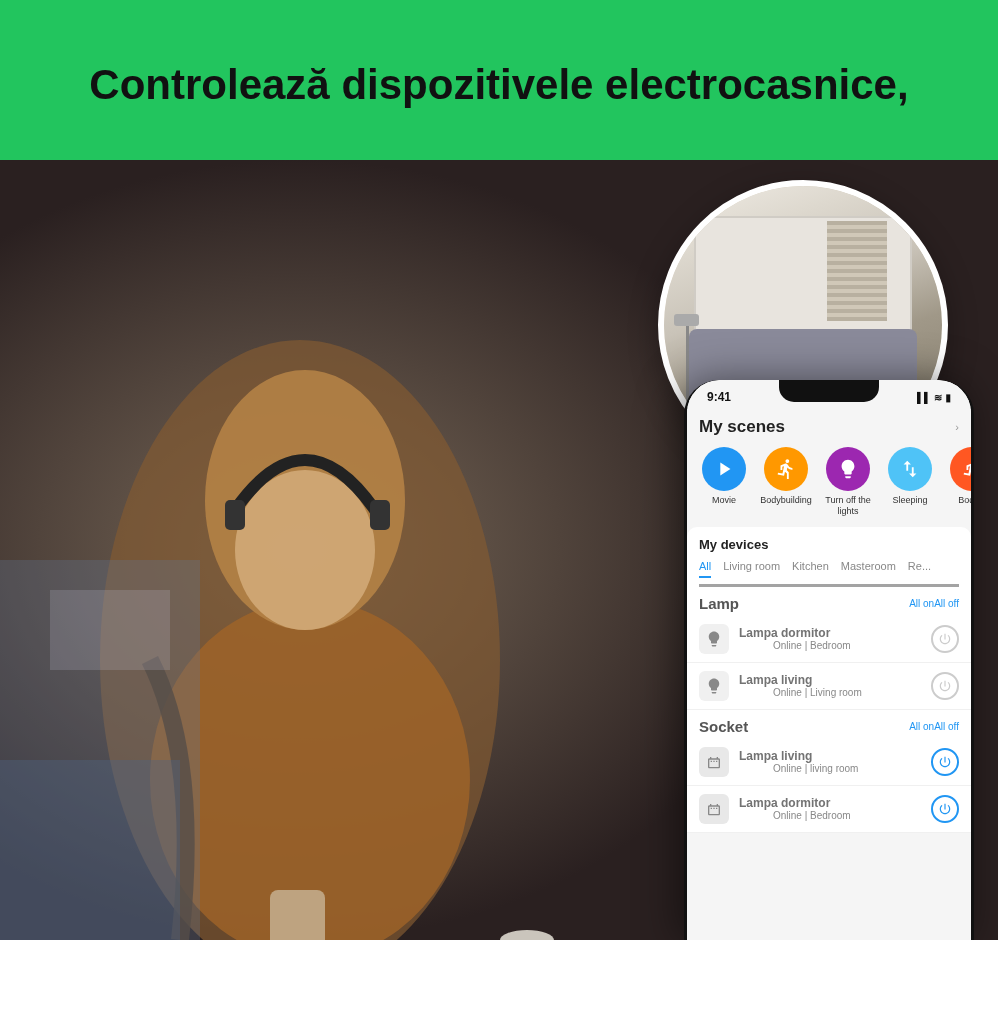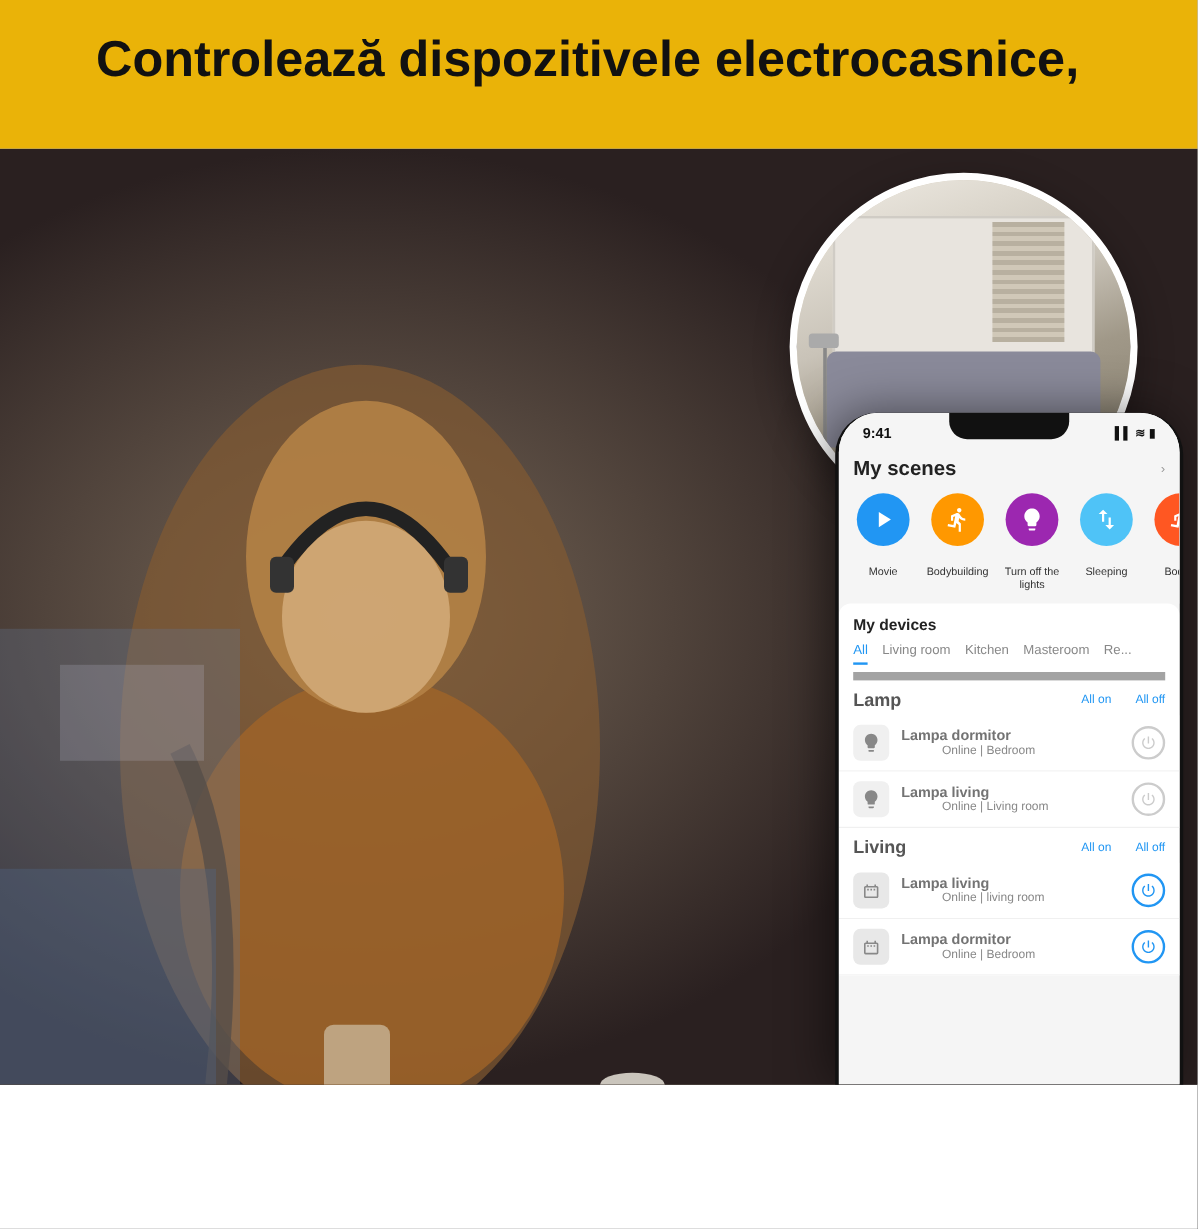--- a/index.html
+++ b/index.html
@@ -6,22 +6,23 @@
     body {
       width: 998px;
       min-height: 1024px;
       font-family: -apple-system, BlinkMacSystemFont, 'Segoe UI', Arial, sans-serif;
       background: #fff;
       overflow-x: hidden;
     }
 
     
     .header-section {
-      padding: 24px 80px 30px;
-      background: #eab308;
+      text-align: center;
+      padding: 60px 80px 30px;
+      background: #22c55e;
     }
     .main-title {
       font-size: 42px;
       font-weight: 900;
       color: #111;
       line-height: 1.2;
       margin-bottom: 20px;
     }
     .subtitle {
       font-size: 17px;
@@ -131,21 +132,21 @@
       right: 55px;
       width: 60px;
       height: 100px;
       background: repeating-linear-gradient(0deg, #b8b0a0 0px, #b8b0a0 4px, #d0c8b8 4px, #d0c8b8 8px);
     }
 
     
     .phone-mockup {
       position: absolute;
       bottom: 0;
-      right: 12px;
+      right: 24px;
       width: 290px;
       height: 560px;
       background: #111;
       border-radius: 35px 35px 0 0;
       box-shadow: -5px 0 40px rgba(0,0,0,0.5);
       overflow: hidden;
     }
     .phone-notch {
       position: absolute;
       top: 0;
@@ -212,21 +213,21 @@
       display: flex;
       gap: 4px;
       padding: 4px 8px 10px;
       background: #f5f5f5;
       overflow: hidden;
     }
     .scene-item {
       display: flex;
       flex-direction: column;
       align-items: center;
-      gap: 16px;
+      gap: 4px;
       min-width: 58px;
     }
     .scene-icon-circle {
       width: 44px;
       height: 44px;
       border-radius: 50%;
       display: flex;
       align-items: center;
       justify-content: center;
       font-size: 18px;
@@ -249,21 +250,21 @@
     }
     .devices-title {
       font-size: 13px;
       font-weight: 600;
       color: #222;
       margin-bottom: 8px;
     }
     .devices-tabs {
       display: flex;
       gap: 12px;
-      border-bottom: 7px solid #a3a3a3;
+      border-bottom: 3px solid #a3a3a3;
       padding-bottom: 6px;
     }
     .device-tab {
       font-size: 11px;
       color: #888;
       padding-bottom: 4px;
       cursor: pointer;
       white-space: nowrap;
     }
     .device-tab.active {
@@ -278,21 +279,21 @@
       align-items: center;
       padding: 8px 12px 4px;
     }
     .category-name {
       font-size: 15px;
       color: #555;
       font-weight: 600;
     }
     .category-actions {
       display: flex;
-      gap: 20px;
+      gap: 0;
       margin-left: 40px;
     }
     .cat-action {
       font-size: 10px;
       color: #2196F3;
     }
 
     
     .device-item {
       display: flex;
@@ -523,21 +524,21 @@
               <div class="device-status">Online | Living room</div>
             </div>
             <div class="device-power off">
               <svg width="14" height="14" viewBox="0 0 24 24" fill="#ccc">
                   <path d="M13 3h-2v10h2V3zm4.83 2.17l-1.42 1.42C17.99 7.86 19 9.81 19 12c0 3.87-3.13 7-7 7s-7-3.13-7-7c0-2.19 1.01-4.14 2.58-5.42L6.17 5.17C4.23 6.82 3 9.26 3 12c0 4.97 4.03 9 9 9s9-4.03 9-9c0-2.74-1.23-5.18-3.17-6.83z"></path>
                 </svg>
             </div>
           </div>
 
           <div class="category-header">
-            <span class="category-name">Living</span>
+            <span class="category-name">Socket</span>
             <div class="category-actions">
               <span class="cat-action">All on</span>
               <span class="cat-action">All off</span>
             </div>
           </div>
 
           <div class="device-item">
             <div class="device-icon socket-icon-bg">
               <svg width="16" height="16" viewBox="0 0 24 24" fill="#888">
                   <path d="M19 6.5h-1v-2h-2v2H8v-2H6v2H5c-1.1 0-2 .9-2 2v11c0 1.1.9 2 2 2h14c1.1 0 2-.9 2-2v-11c0-1.1-.9-2-2-2zm0 13H5v-11h14v11zM9 10H7v2h2v-2zm4 0h-2v2h2v-2zm4 0h-2v2h2v-2z"></path>

